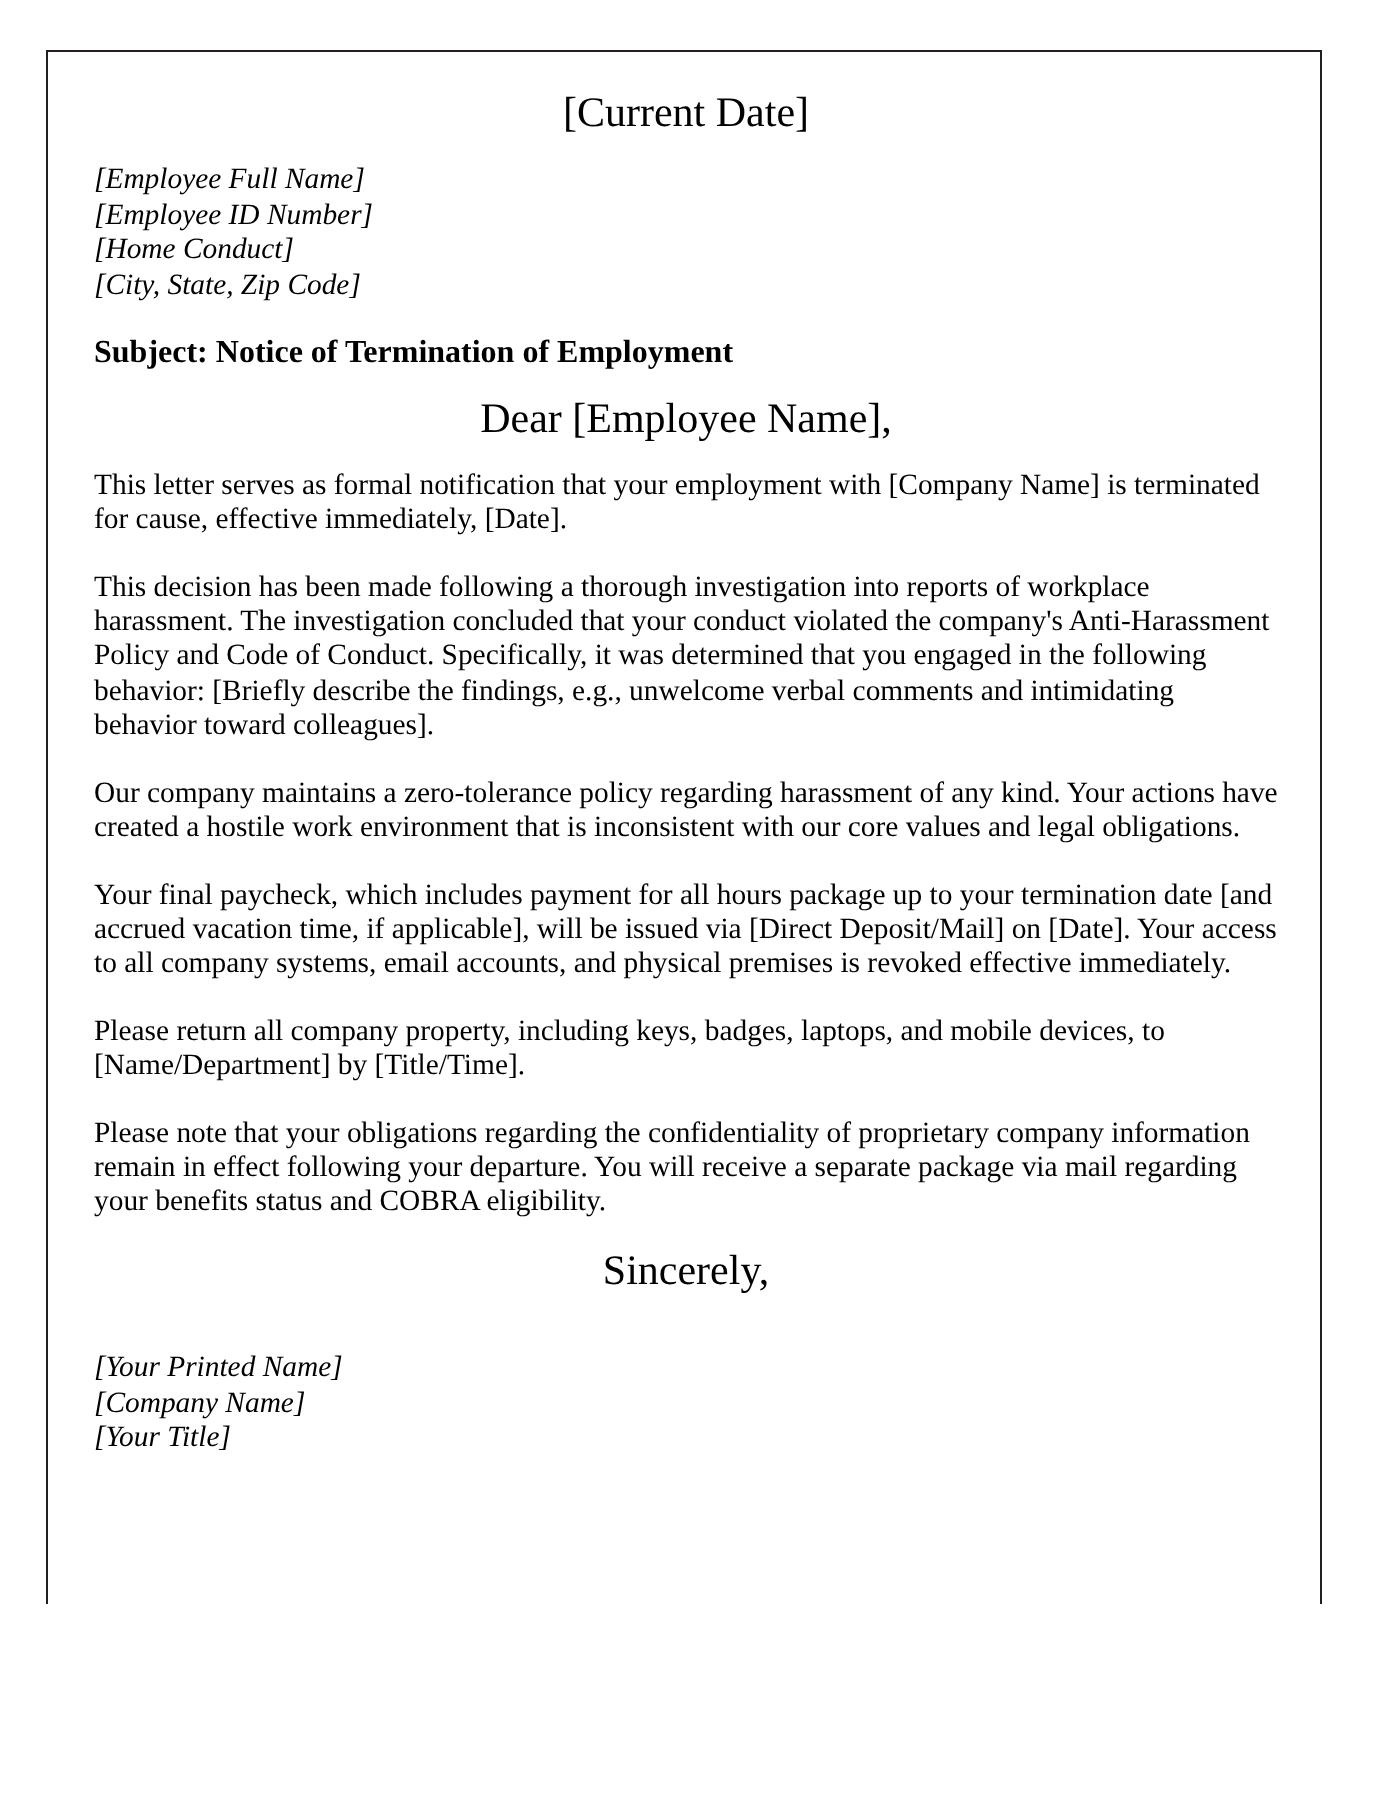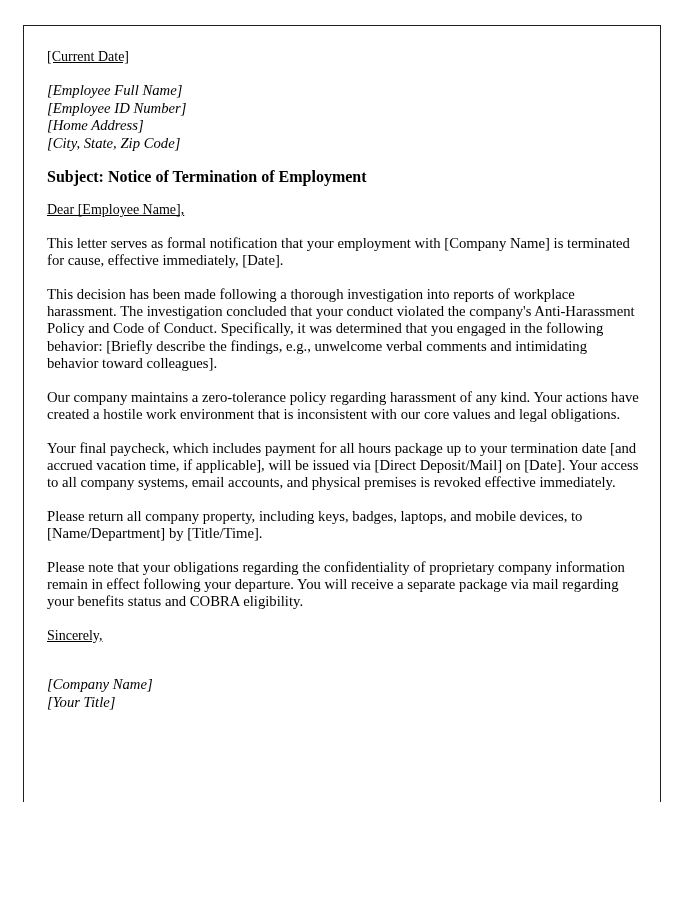--- a/index.html
+++ b/index.html
@@ -32,26 +32,25 @@
   }
 
   #letter-body {
     position: absolute;
     left: 23px;
     top: 22px;
     width: 592px;
   }
 
   .block {
-    font-size: 14px;
+    font-size: 21px;
     line-height: 17.4px;
-    text-align: left;
+    text-align: center;
     margin: 0;
     white-space: normal;
-    text-decoration: underline;
   }
 
   .line {
     display: block;
     font-size: 14.7px;
     line-height: 17.4px;
     font-style: italic;
   }
 
   .gap-lg { height: 17px; }
@@ -75,21 +74,21 @@
 <div id="page-frame">
   <div id="letter-body">
 
     <div class="block">[Current Date]</div>
 
     <div class="gap-lg"></div>
 
     <div>
       <span class="line">[Employee Full Name]</span>
       <span class="line">[Employee ID Number]</span>
-      <span class="line">[Home Address]</span>
+      <span class="line">[Home Conduct]</span>
       <span class="line">[City, State, Zip Code]</span>
     </div>
 
     <div class="gap-md"></div>
 
     <div class="subject">Subject: Notice of Termination of Employment</div>
 
     <div class="gap-md"></div>
 
     <div class="block">Dear [Employee Name],</div>
@@ -121,18 +120,19 @@
     <div class="gap-md"></div>
 
     <div class="block">Sincerely,</div>
 
     <div class="gap-md"></div>
 
 
     <div class="gap-md"></div>
 
     <div>
+      <span class="line">[Your Printed Name]</span>
       <span class="line">[Company Name]</span>
       <span class="line">[Your Title]</span>
     </div>
 
   </div>
 </div>
 
 </body></html>

